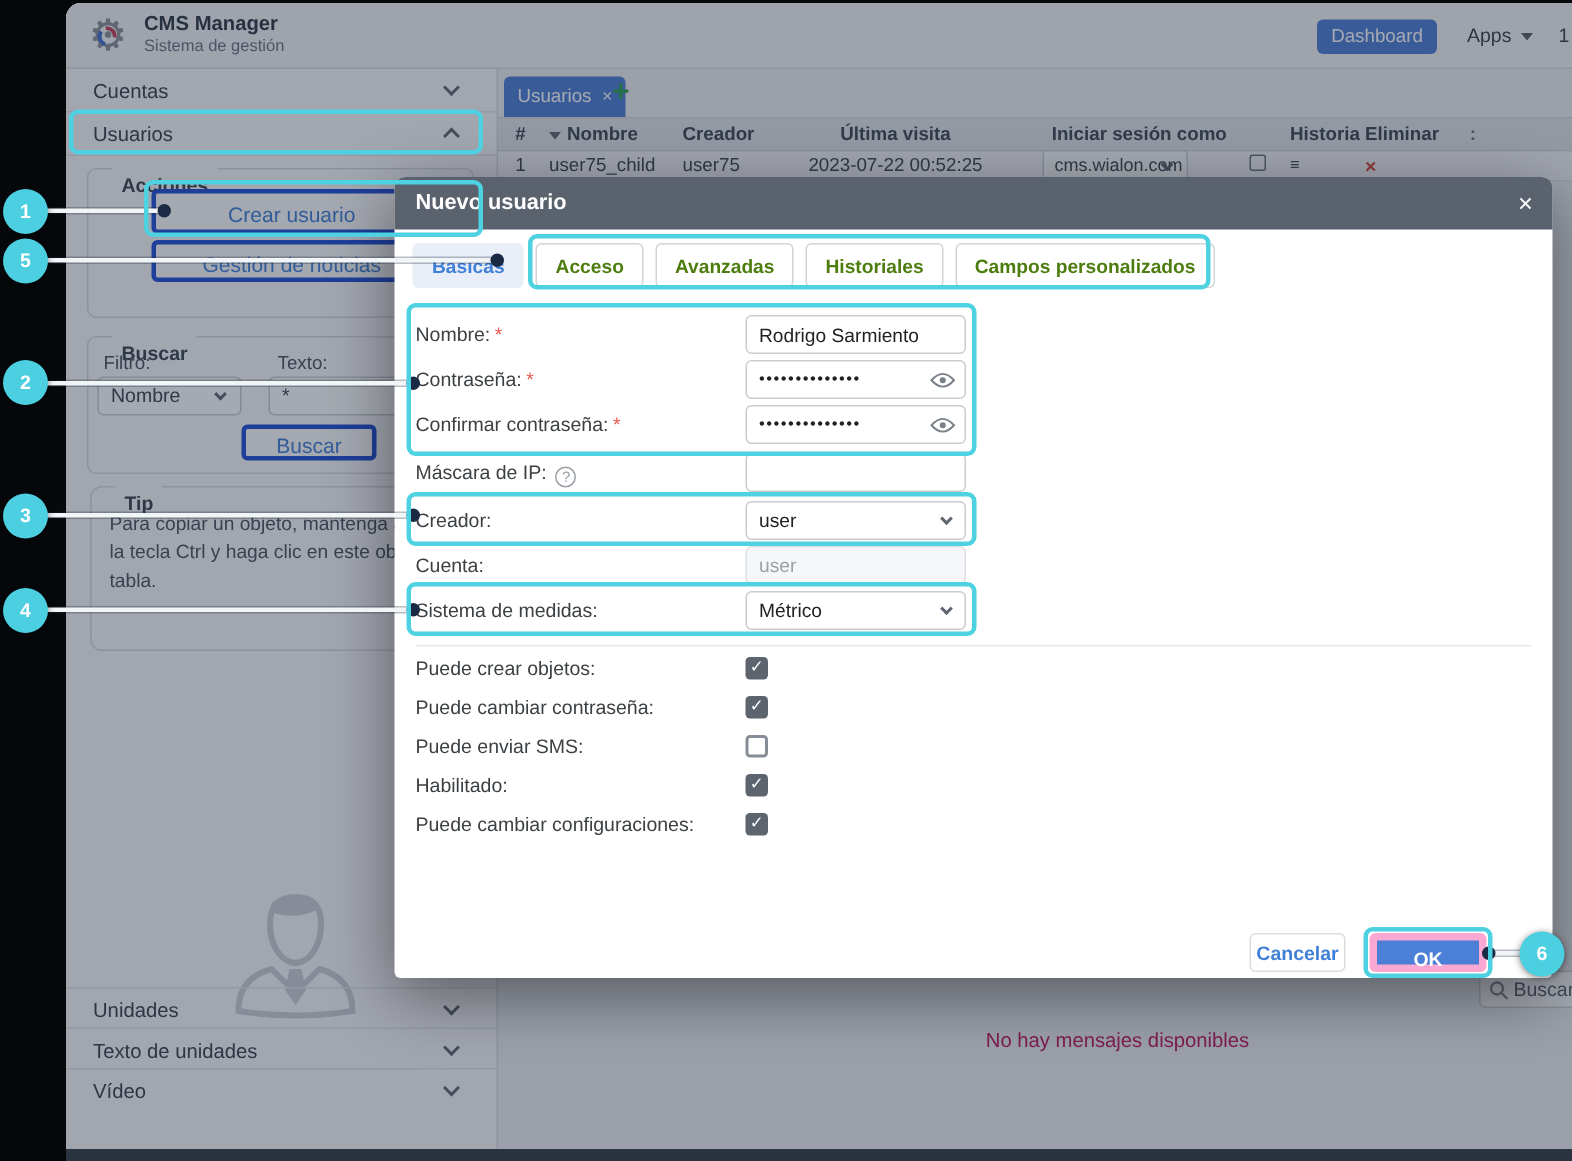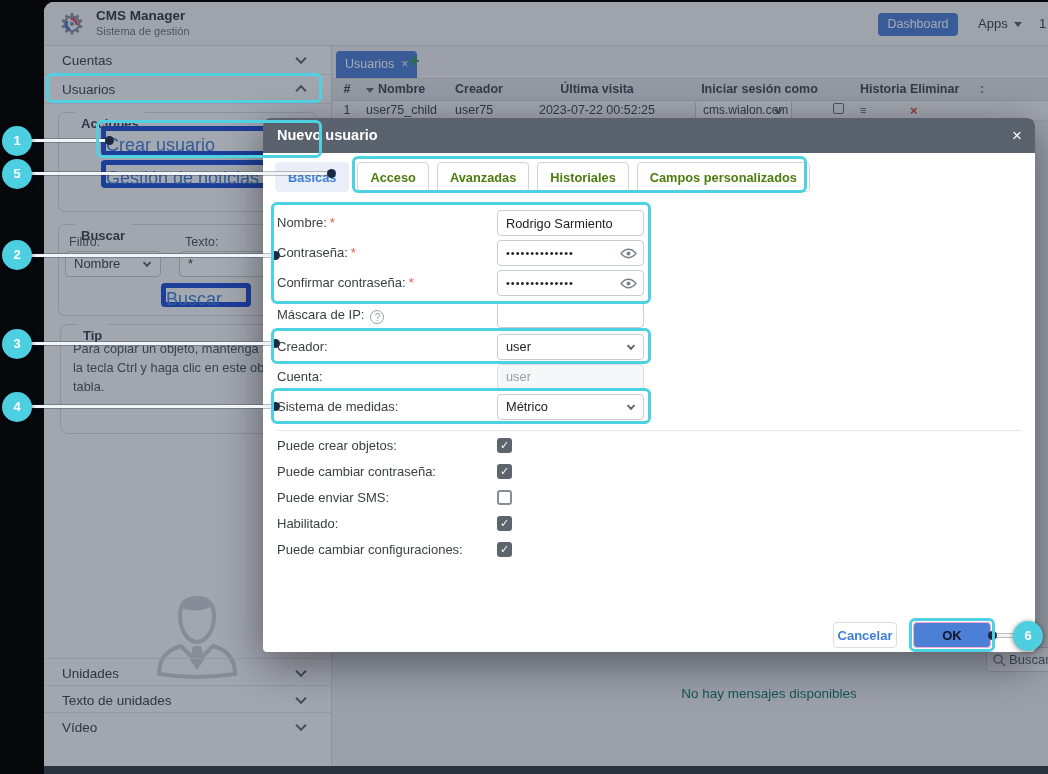--- a/index.html
+++ b/index.html
@@ -34,22 +34,22 @@
   .side-row.bordered-top { border-top:1px solid #e3e6ea; border-bottom:none; }
   .chev { position:absolute; right:26px; top:50%; width:8px; height:8px; border-right:2px solid #5f6670;
           border-bottom:2px solid #5f6670; }
   .chev.down { transform:translateY(-70%) rotate(45deg); }
   .chev.up   { transform:translateY(-30%) rotate(225deg); }
   .chev.small { width:6px; height:6px; right:10px; }
 
   .fieldset { position:absolute; border:1px solid #d7dadf; border-radius:6px; }
   .legend { position:absolute; top:-8px; left:16px; background:#fafbfc; padding:11px 6px; font-size:13px;
             font-weight:bold; color:#3a434e; }
-  .btn-outline { position:absolute; border:5px solid #1d4ed8; border-radius:4px; background:#fdfdfe;
-                 color:#4180d8; font-size:18px; text-align:left; }
+  .btn-outline { position:absolute; border:3px solid #1d4ed8; border-radius:4px; background:#fdfdfe;
+                 color:#4180d8; font-size:14px; text-align:center; }
   .mini-label { position:absolute; font-size:12.5px; color:#4a525c; }
   .side-select { position:absolute; height:26px; border:1px solid #c9cdd3; border-radius:4px; background:#fff;
                  font-size:13px; color:#3a434e; line-height:24px; padding-left:8px; }
   .side-input { position:absolute; height:26px; border:1px solid #c9cdd3; border-radius:4px; background:#fff;
                 font-size:13px; color:#3a434e; line-height:24px; padding-left:8px; }
   .tip-text { position:absolute; font-size:12.8px; color:#4a525c; line-height:19px; white-space:nowrap; }
   .silhouette { position:absolute; left:103px; top:540px; }
 
   
   .content { position:absolute; left:288px; top:44px; width:716px; height:720px; }
@@ -65,21 +65,21 @@
   .c0{width:30px;text-align:center;} .c1{width:85px;padding-left:4px;} .c2{width:80px;padding-left:8px;}
   .c3{width:140px;text-align:center;} .c4{width:185px;text-align:center;position:relative;}
   .c5{width:52px;padding-left:8px;} .c6{width:58px;padding-left:6px;} .c7{width:40px;text-align:center;color:#6b7280;}
   .sort-arrow { display:inline-block; width:0; height:0; border-left:4px solid transparent;
                 border-right:4px solid transparent; border-top:5px solid #5f6670; margin-right:4px; }
   .row-select { position:absolute; left:28px; top:-1px; width:97px; height:21px; border:1px solid #cfd3d8;
                 border-radius:3px; background:#fff; font-size:12px; color:#3f4650; line-height:19px; text-align:left; padding-left:7px;}
   .login-icon { position:absolute; left:166px; top:2px; width:11px; height:11px; border:1.5px solid #6b7280; border-radius:2px;}
   .hist-icon { font-size:11px; color:#4a525c; letter-spacing:-1px;}
   .del-x { color:#d8453a; font-weight:bold; font-size:13px; }
-  .empty-msg { position:absolute; left:413px; top:640px; transform:translateX(-50%); font-size:13.5px; color:#0f766e;margin-left:24px; }
+  .empty-msg { position:absolute; left:413px; top:640px; transform:translateX(-50%); font-size:13.5px; color:#be185d; }
   .msg-search { position:absolute; left:654px; top:601px; width:90px; height:25px; background:#fff;
                 border:1px solid #cfd3d8; border-radius:4px; font-size:13px; color:#5b626b; line-height:23px; padding-left:22px;}
   .mag { position:absolute; left:5px; top:5px; }
 
   
   .dim { position:absolute; left:44px; top:2px; width:1004px; height:764px; background:rgba(30,40,60,0.40);
          border-radius:10px 0 0 0; z-index:50; }
 
   
   .modal { position:absolute; left:263px; top:118px; width:772px; height:534px; background:#fff;
@@ -104,21 +104,21 @@
   .fselect { padding-right:24px; }
   .fselect .chev { right:9px; border-color:#5f6670; }
   .eye { position:absolute; right:7px; top:8px; }
   .mdivider { position:absolute; left:14px; width:744px; height:1px; background:#e4e7ea; }
   .crow { position:absolute; left:14px; width:500px; height:18px; font-size:13px; color:#3c4043; line-height:16px;}
   .cbox { position:absolute; left:220px; top:0; width:15px; height:15px; border-radius:3px;
           border:2px solid #878d96; background:#fff; }
   .cbox.on { border:none; background:#5d646e; color:#fff; font-size:11px; font-weight:bold; text-align:center; line-height:15px; }
   .mbtn { position:absolute; height:26px; border-radius:4px; font-size:13px; font-weight:bold; text-align:center; line-height:26px; }
   .mbtn.cancel { left:570px; top:504px; width:64px; background:#fff; border:1px solid #dadce0; color:#4180d8; }
-  .mbtn.ok { left:650px; top:504px; width:78px; background:#4c7fd6; border:1px solid #f9a8d4; color:#0f172a; }
+  .mbtn.ok { left:650px; top:504px; width:78px; background:#4c7fd6; border:5px solid #f9a8d4; color:#ffffff; }
 
   
   .ann-box { position:absolute; border:3px solid #4ed2e2; border-radius:6px; z-index:200; }
   .ann-line { position:absolute; height:3px; background:#f2f5f8; box-shadow:0 0 0 1px rgba(25,35,55,.3); z-index:190; }
   .ann-line .dot { position:absolute; right:-4px; top:-3px; width:9px; height:9px; background:#1b2a44; border-radius:50%; }
   .ann-line.dot-left .dot { left:-4px; right:auto; }
   .badge { position:absolute; width:30px; height:30px; border-radius:50%; background:#4ccfe0; color:#fff;
            font-size:13px; font-weight:bold; text-align:center; line-height:30px; z-index:210;
            box-shadow:0 1px 5px rgba(0,0,0,.5); }
 </style>

